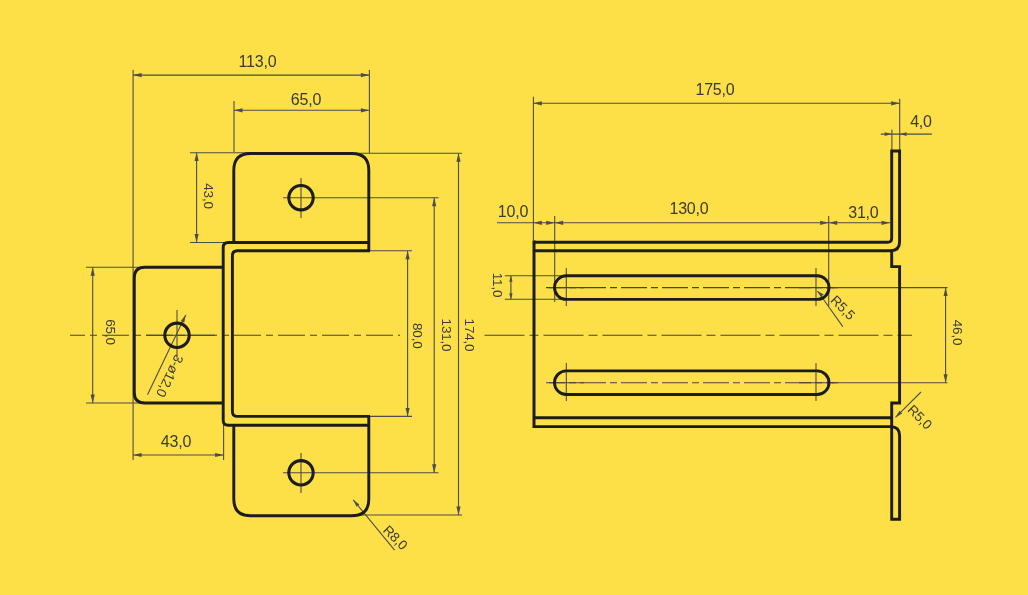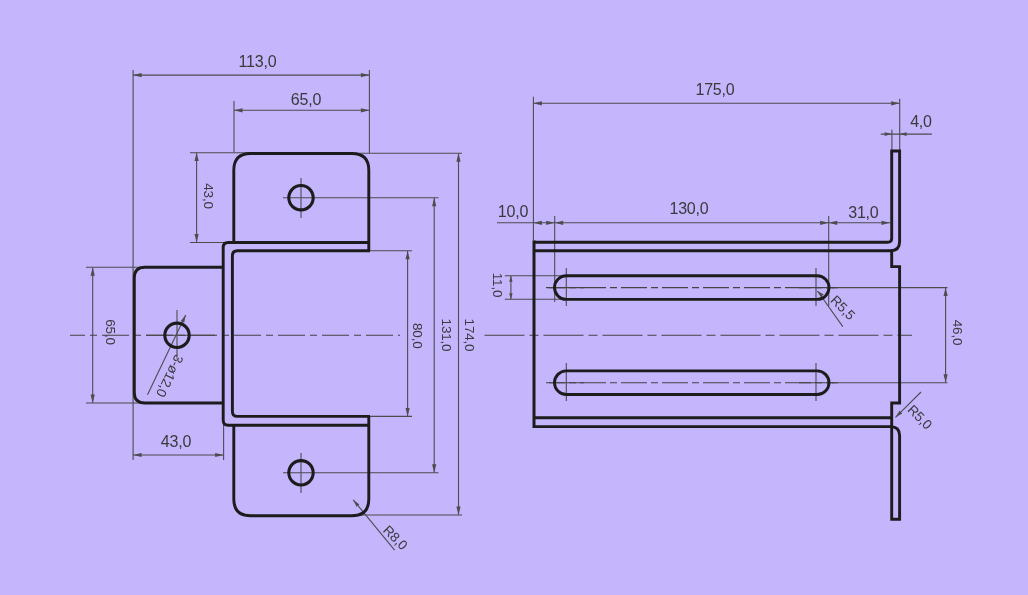--- a/index.html
+++ b/index.html
@@ -1,16 +1,16 @@
 <!DOCTYPE html>
 <html><head>
 <meta charset="utf-8">
 <style>
   html,body{margin:0;padding:0;background:#ffffff;}
-  .wrap{width:1028px;height:595px;position:relative;background:#c4b5fd;overflow:hidden;}
+  .wrap{width:1028px;height:595px;position:relative;background:#fde047;overflow:hidden;}
   svg{position:absolute;left:0;top:0;filter:blur(0.35px);}
   text{font-family:"Liberation Sans",sans-serif;fill:#3a3a3a;}
   .h{font-size:16px;letter-spacing:-0.2px;}
   .v{font-size:13.5px;letter-spacing:-0.2px;}
 </style>
 </head>
 <body>
 <div class="wrap">
 <svg width="1028" height="595" viewBox="0 0 1028 595">
   <g fill="none" stroke="#4d4d4d" stroke-width="1.1">

